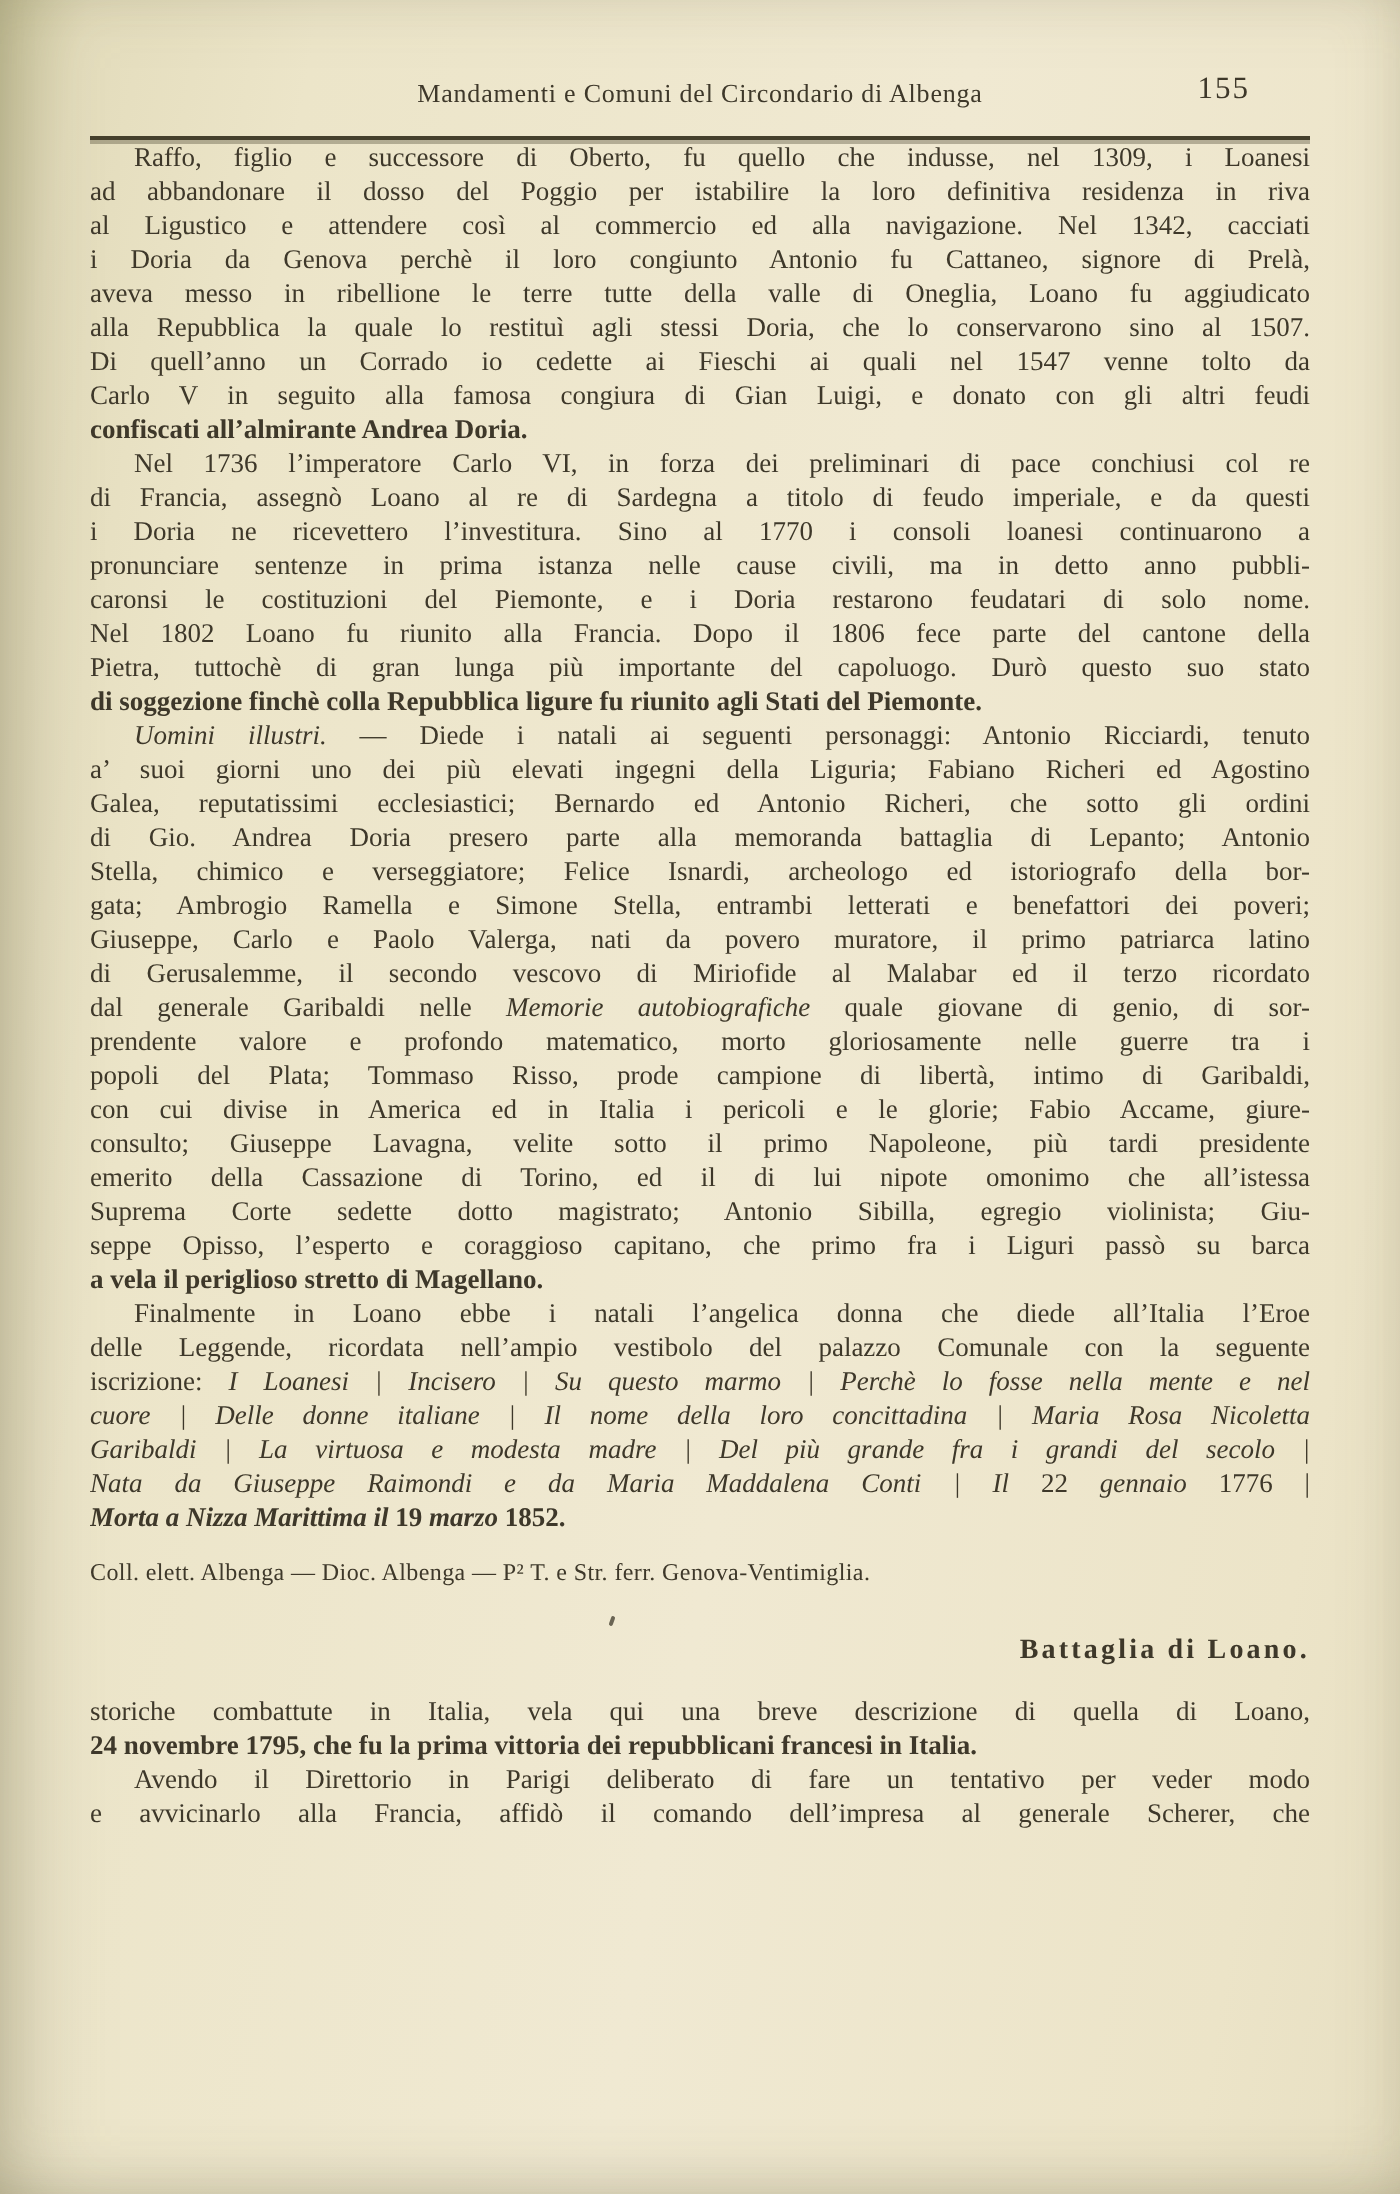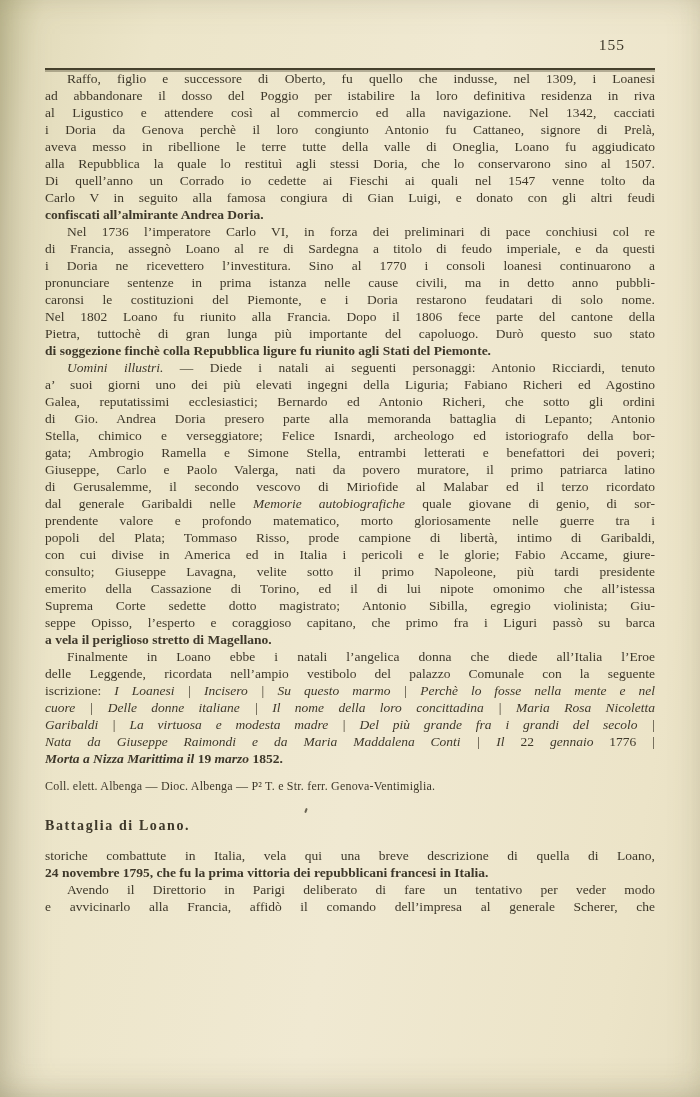--- a/index.html
+++ b/index.html
@@ -71,21 +71,21 @@
   .it{font-style:italic;}
   .meta{
     margin-top:12px;
     font-size:12px;
     text-align:left;
     letter-spacing:.2px;
   }
   .heading-wrap{
     position:relative;
     margin-top:24px;
-    text-align:left;
+    text-align:right;
   }
   .speck{
     position:absolute;
     left:260px;top:-10px;
     width:2px;height:5px;
     background:rgba(62,56,42,.75);
     transform:rotate(20deg);
     border-radius:1px;
   }
   .heading{
@@ -93,20 +93,21 @@
     font-weight:bold;
     letter-spacing:1.6px;
   }
   #after-paragraphs{margin-top:13px;}
 </style>
 </head>
 <body>
 
 <div class="page">
   <div class="header">
+    <span class="title">Mandamenti e Comuni del Circondario di Albenga</span>
     <span class="pagenum">155</span>
   </div>
   <div class="rule"></div>
 
   <div class="textblock">
     <div id="front-paragraphs">
         <div class="para">
           <div class="line indent"><span>Raffo, figlio e successore di Oberto, fu quello che indusse, nel 1309, i Loanesi</span></div>
           <div class="line"><span>ad abbandonare il dosso del Poggio per istabilire la loro definitiva residenza in riva</span></div>
           <div class="line"><span>al Ligustico e attendere così al commercio ed alla navigazione. Nel 1342, cacciati</span></div>

